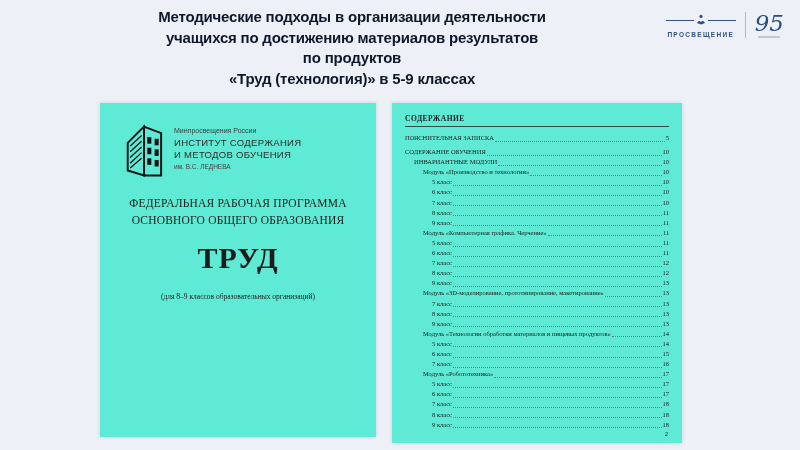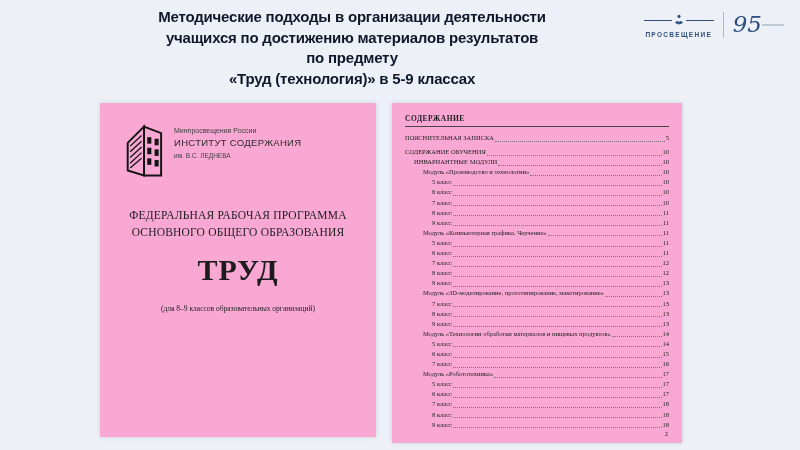--- a/index.html
+++ b/index.html
@@ -15,33 +15,33 @@
     font-weight:bold;font-size:15px;line-height:20.5px;
     letter-spacing:-0.2px;
   }
   
   .brand{position:absolute;top:11px;right:14px;display:flex;align-items:center;gap:9px;}
   .pros-logo{width:70px;display:flex;flex-direction:column;align-items:center;}
   .pros-emblem-row{display:flex;align-items:center;width:100%;gap:2px;}
   .pros-line{flex:1;height:1px;background:#33517e;}
   .pros-name{font-weight:bold;font-size:6.5px;letter-spacing:1.3px;color:#33517e;margin-top:2px;white-space:nowrap;}
   .brand-divider{width:1px;height:26px;background:#a9b8cc;}
-  .logo95{display:flex;flex-direction:row;align-items:center;padding-right:2px;}
+  .logo95{display:flex;flex-direction:column;align-items:center;padding-right:2px;}
   .logo95-number{font-family:"DejaVu Serif",serif;font-style:italic;font-size:23px;line-height:23px;color:#2b4d7f;}
   .logo95-caption{width:22px;height:2px;background:#bfc9d6;margin-top:1px;}
   
-  .page{position:absolute;background:#f9a8d4;box-shadow:0 0 4px rgba(40,60,90,.18);}
+  .page{position:absolute;background:#5eead4;box-shadow:0 0 4px rgba(40,60,90,.18);}
   
   .cover{left:100px;top:103px;width:276px;height:334px;font-family:"Liberation Serif",serif;color:#1c1c1c;}
   .cover-logo-row{display:flex;margin:20px 0 0 22px;align-items:flex-start;gap:8px;}
   .inst-text{font-family:"Liberation Sans",sans-serif;padding-top:4px;}
   .ministry{font-size:7px;color:#3c3c3c;margin-bottom:3px;}
   .inst-line{font-weight:normal;font-size:9.5px;line-height:11.5px;color:#2b2b2b;letter-spacing:0.3px;}
   .inst-sub{font-size:6.5px;color:#444;margin-top:3px;}
-  .program{text-align:center;margin-top:24px;font-size:11.5px;line-height:16.5px;letter-spacing:0.2px;}
+  .program{text-align:center;margin-top:12px;font-size:11.5px;line-height:16.5px;letter-spacing:0.2px;}
   .subject{text-align:center;margin-top:16px;font-weight:bold;font-size:30px;line-height:28px;letter-spacing:1px;}
   .cover-note{text-align:center;margin-top:20px;font-size:7.5px;color:#222;}
   .cover-city{position:absolute;bottom:8px;left:0;width:100%;text-align:center;font-size:8.5px;}
   
   .toc{left:392px;top:103px;width:290px;height:340px;font-family:"Liberation Serif",serif;color:#1c1c1c;}
   .toc-inner{margin:11px 13px 0 13px;}
   .toc-header{font-weight:bold;font-size:7.5px;letter-spacing:0.5px;padding-bottom:3px;border-bottom:1.5px solid #444;}
   .toc-rows{margin-top:6px;}
   .toc-row{display:flex;align-items:flex-end;font-size:6.5px;line-height:10.1px;height:10.1px;white-space:nowrap;}
   .toc-rows .toc-row:first-child{margin-bottom:4px;}
@@ -49,21 +49,21 @@
   .toc-dots{flex:1;border-bottom:1px dotted #777;margin:0 1px 1.5px 1px;min-width:4px;}
   .toc-pagenum{}
   .toc-folio{position:absolute;right:14px;bottom:6px;font-size:6.5px;}
 </style>
 </head>
 <body>
 
 <div class="slide-title">
   <div>Методические подходы в организации деятельности</div>
   <div>учащихся по достижению материалов результатов</div>
-  <div>по предмету</div>
+  <div>по продуктов</div>
   <div>«Труд (технология)» в 5-9 классах</div>
 </div>
 
 <div class="brand">
   <div class="pros-logo">
     <div class="pros-emblem-row">
       <span class="pros-line"></span>
       <span>
         <svg width="10" height="11" viewBox="0 0 10 11">
           <circle cx="5" cy="2.4" r="1.6" fill="#33517e"></circle>
@@ -92,20 +92,21 @@
         <rect x="40" y="19" width="5" height="8" fill="#141414"></rect>
         <rect x="31" y="30" width="5" height="8" fill="#141414"></rect>
         <rect x="40" y="32" width="5" height="8" fill="#141414"></rect>
         <rect x="31" y="43" width="5" height="8" fill="#141414"></rect>
         <rect x="40" y="45" width="5" height="8" fill="#141414"></rect>
       </svg>
     </span>
     <div class="inst-text">
       <div class="ministry">Минпросвещения России</div>
       <div class="inst-line">ИНСТИТУТ СОДЕРЖАНИЯ</div>
+      <div class="inst-line">И МЕТОДОВ ОБУЧЕНИЯ</div>
       <div class="inst-sub">им. В.С. ЛЕДНЕВА</div>
     </div>
   </div>
   <div class="program">
     <div>ФЕДЕРАЛЬНАЯ РАБОЧАЯ ПРОГРАММА</div>
     <div>ОСНОВНОГО ОБЩЕГО ОБРАЗОВАНИЯ</div>
   </div>
   <div class="subject">
     <div>ТРУД</div>
   </div>

